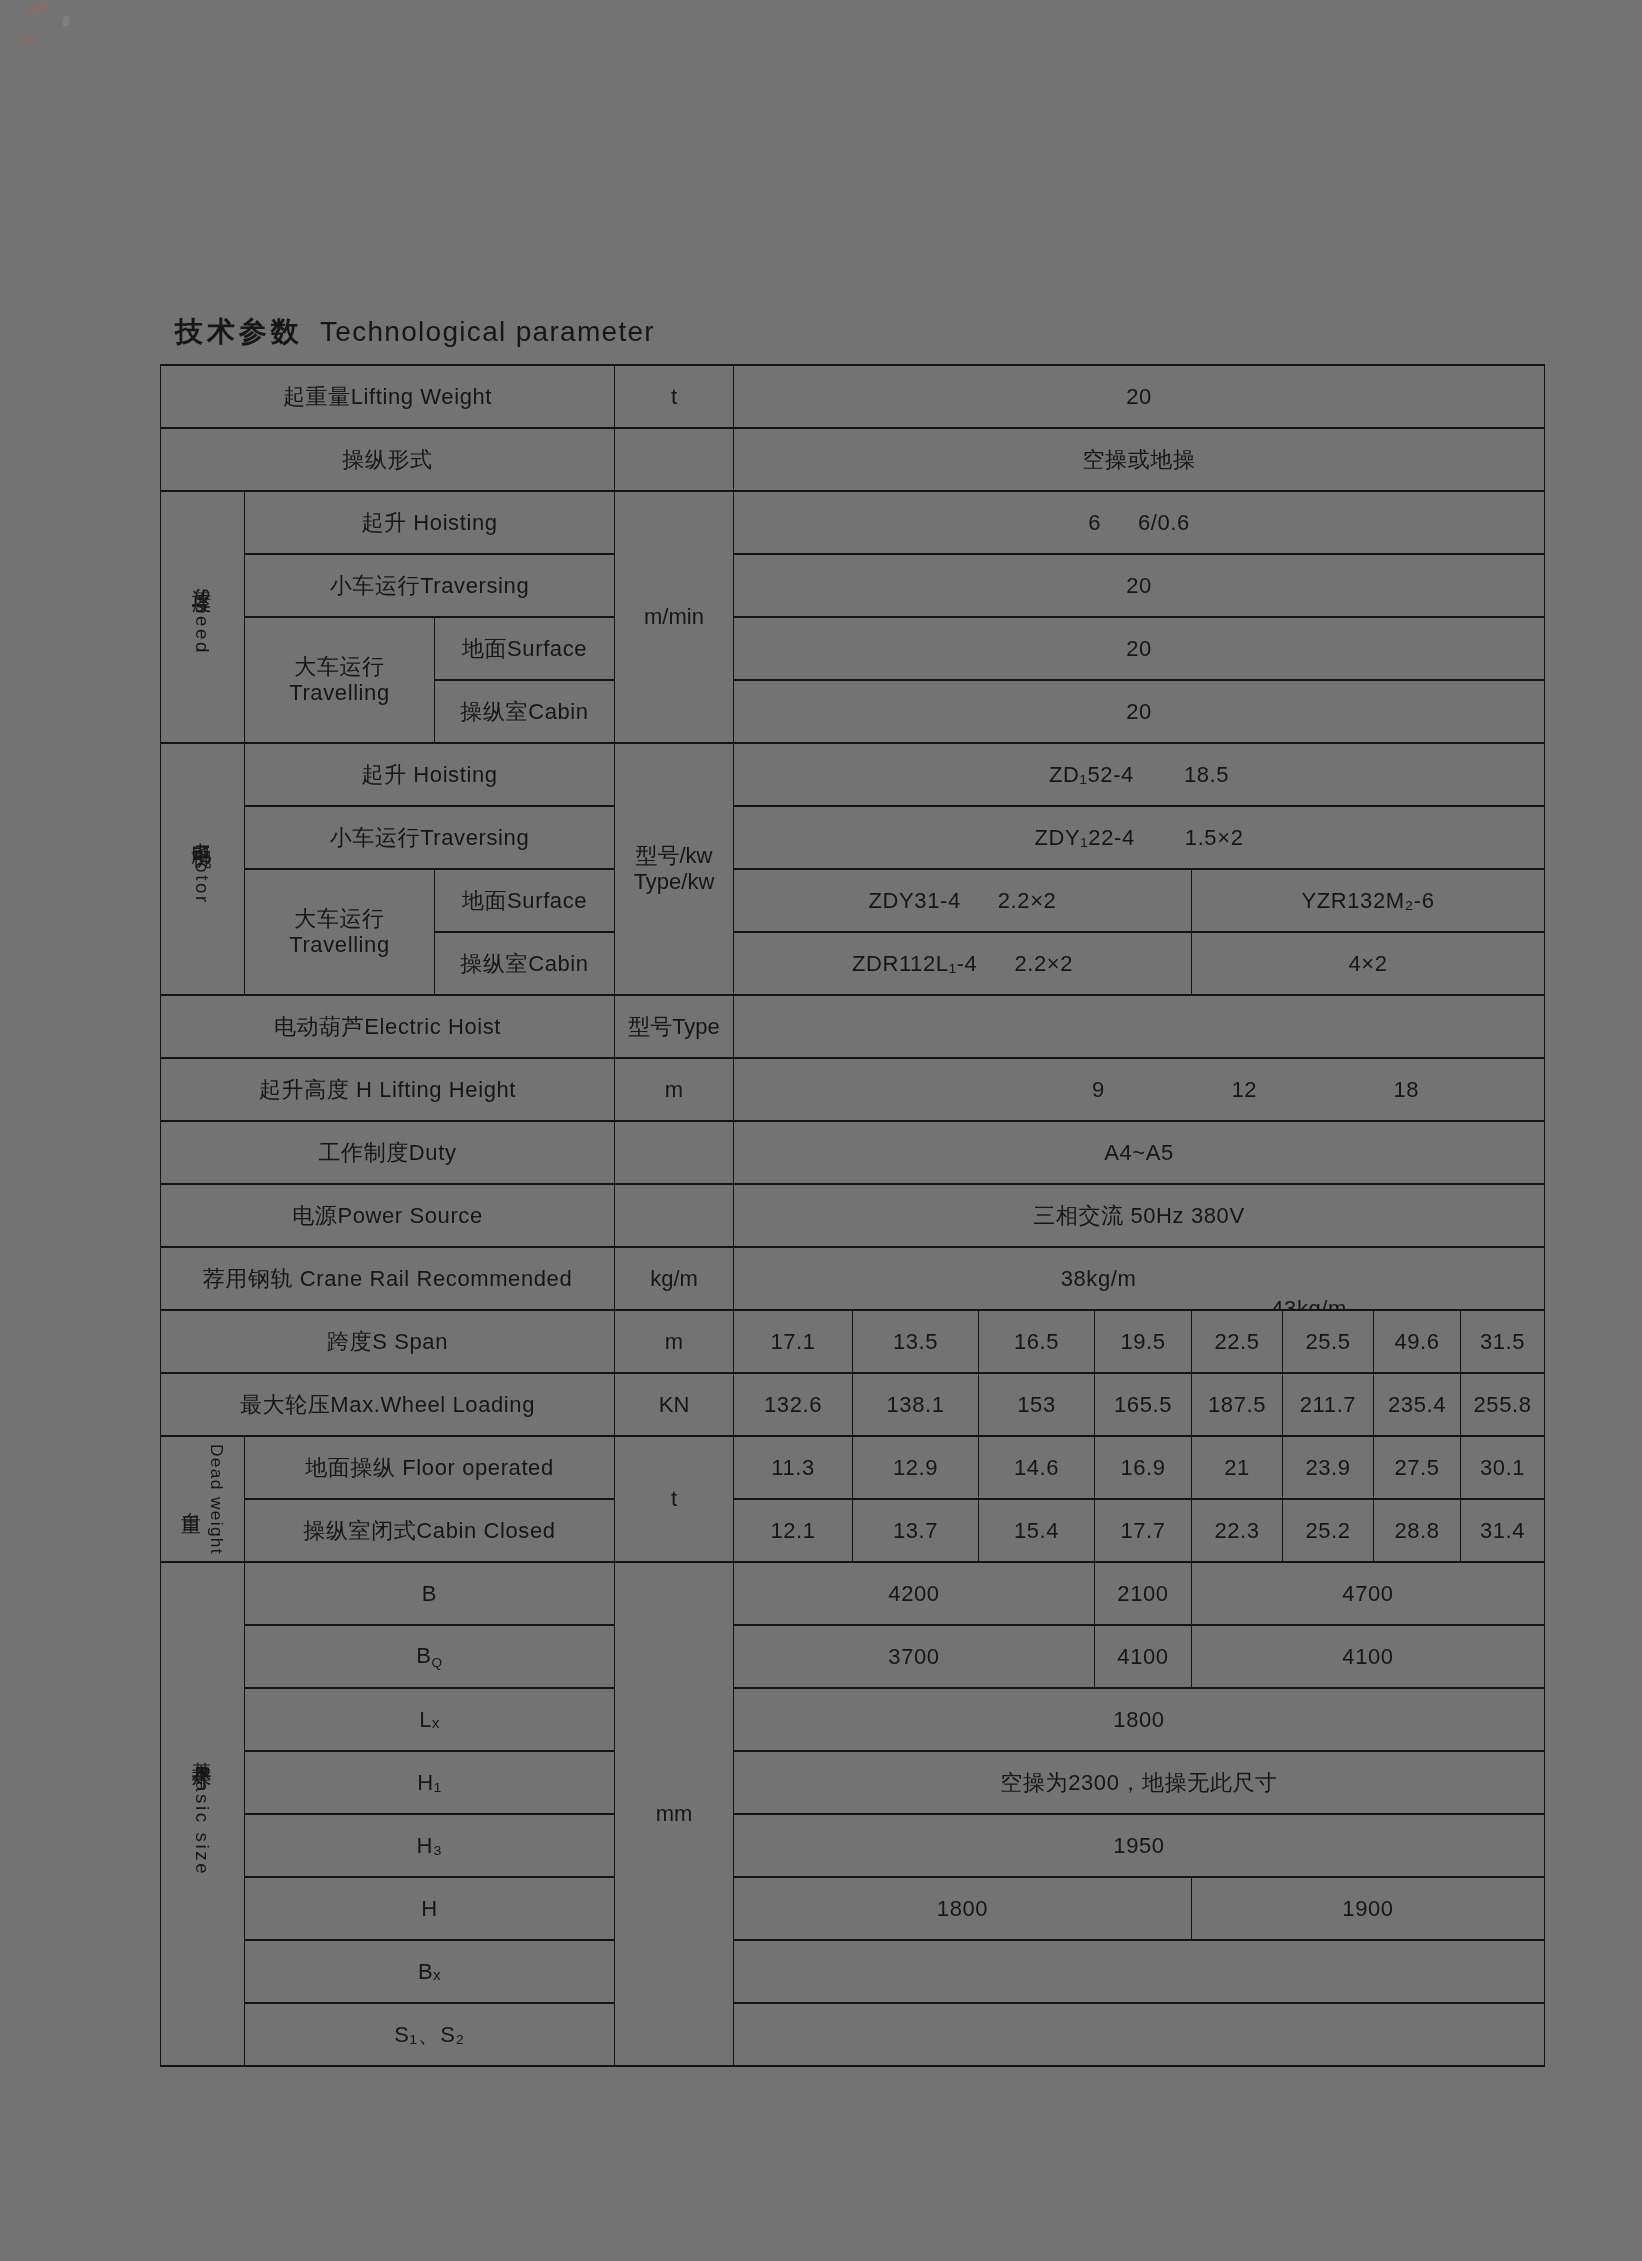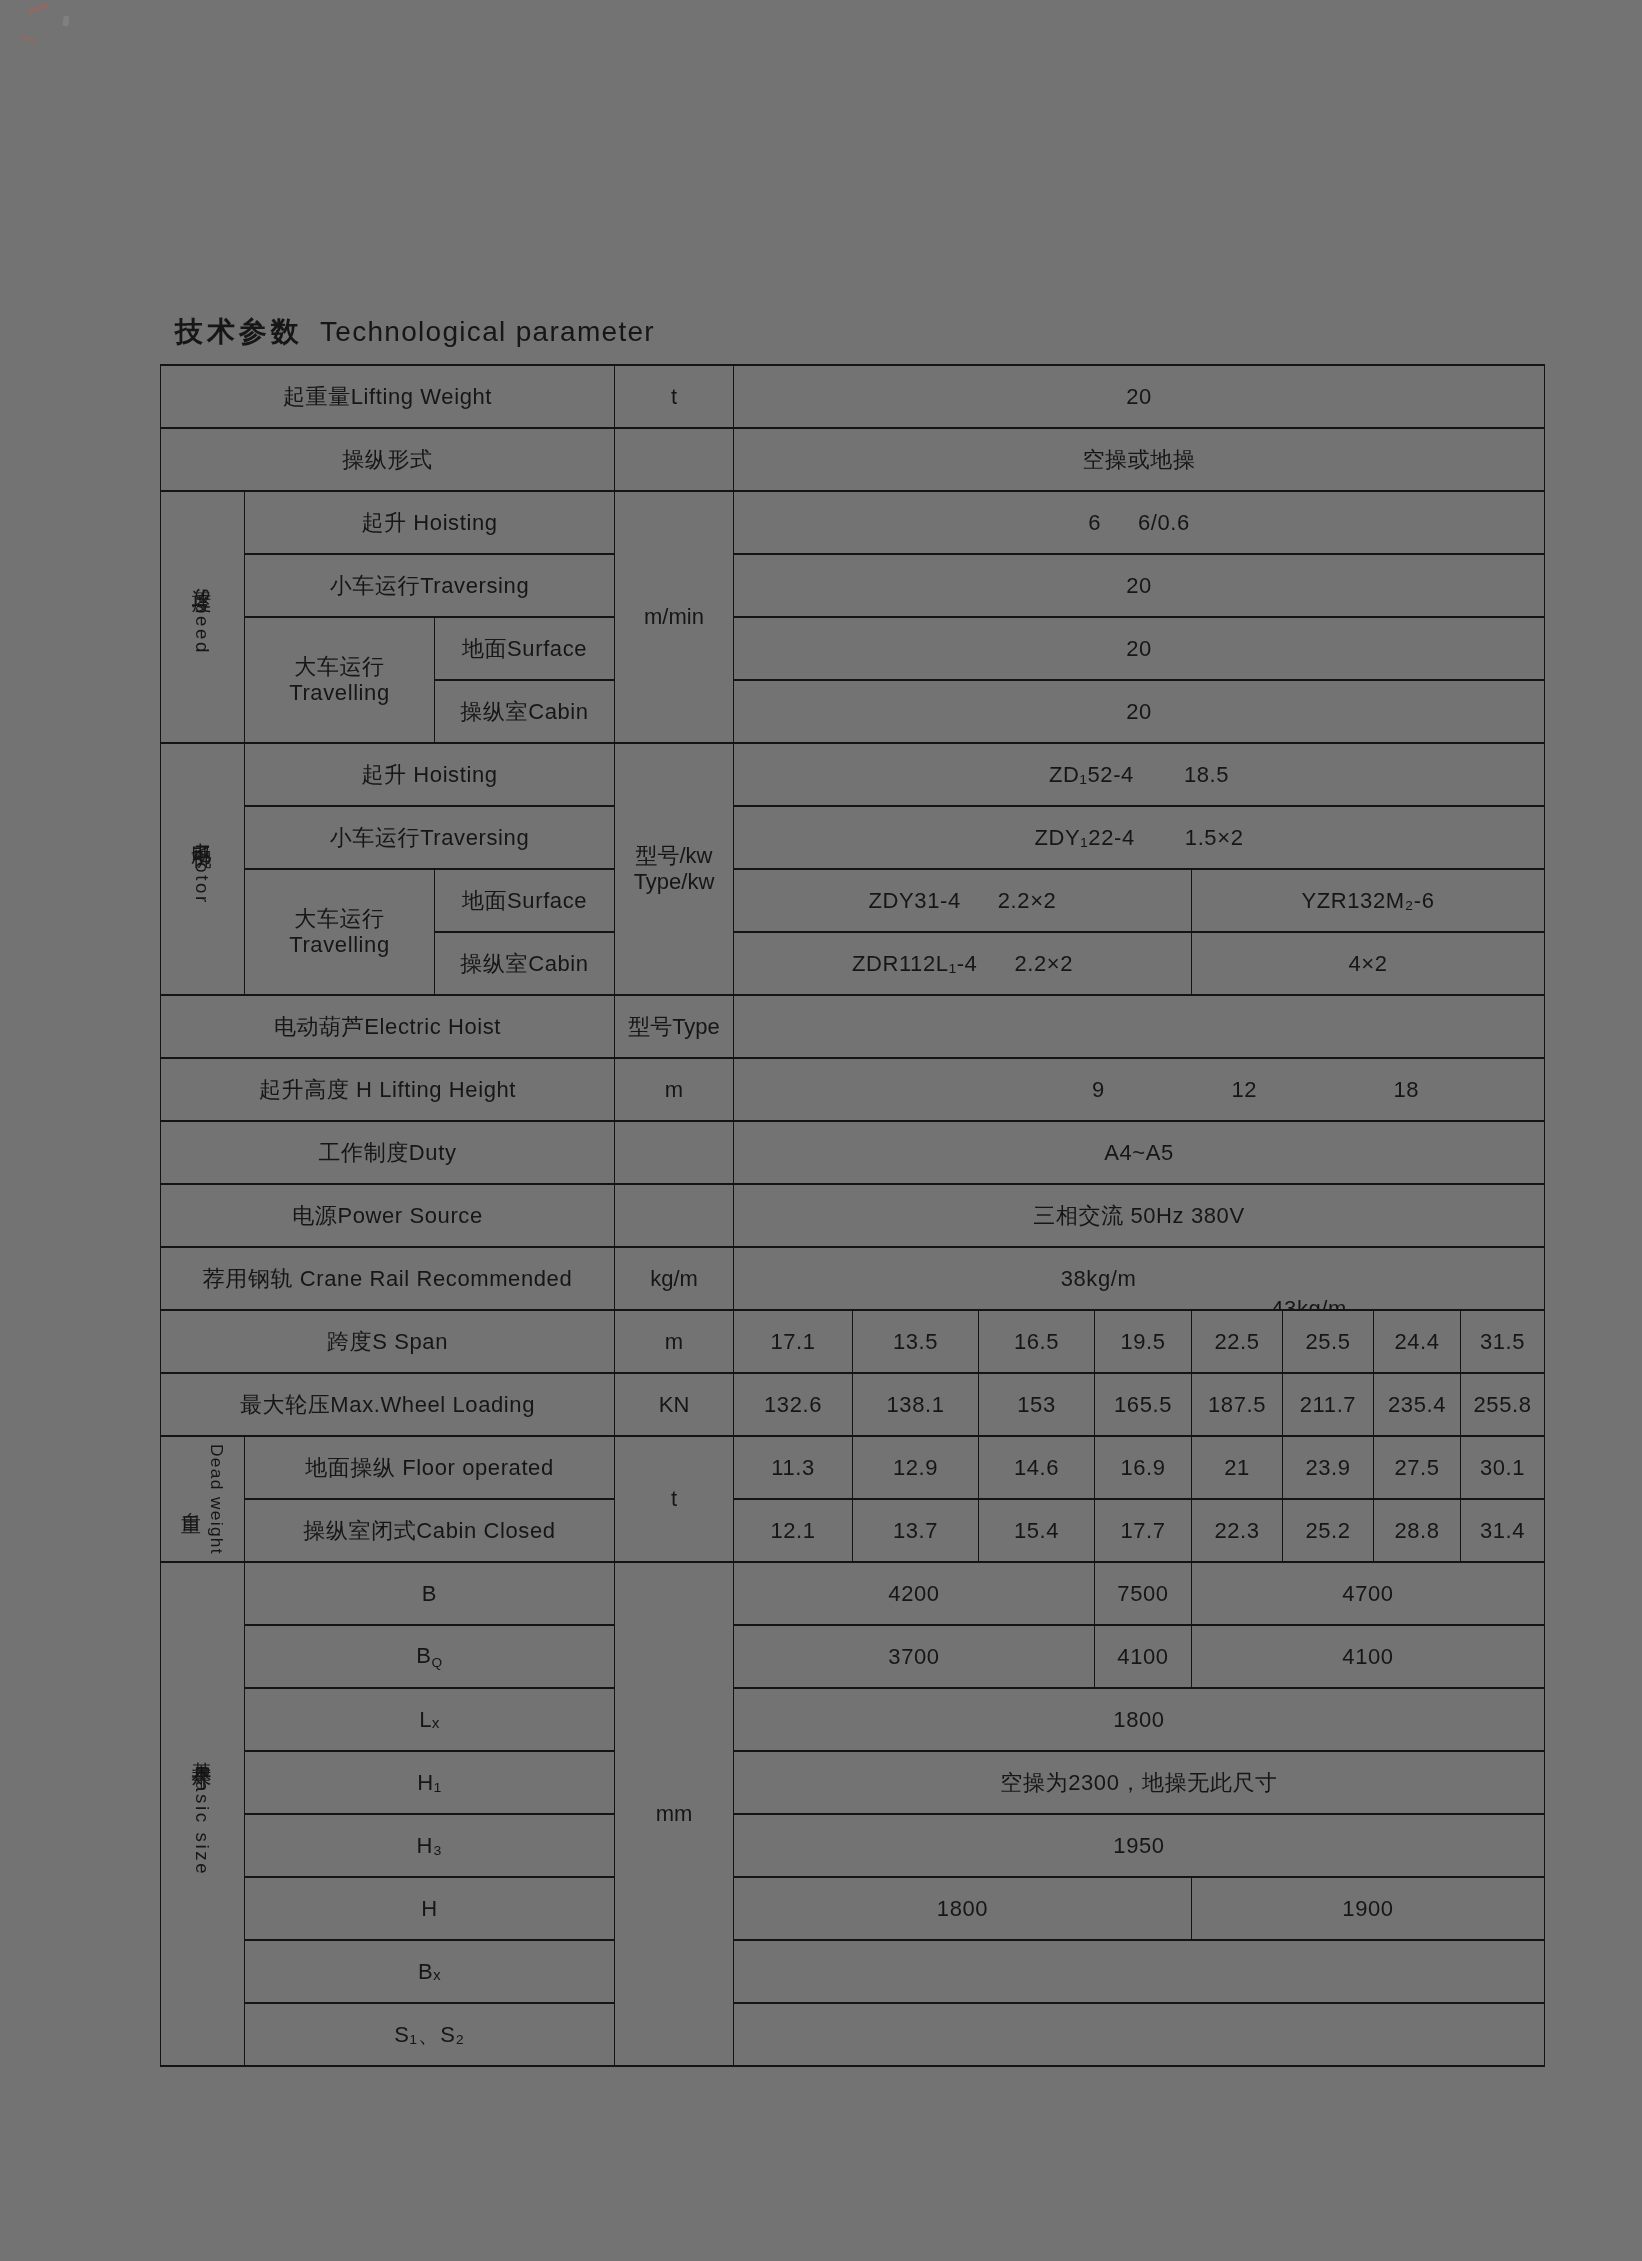--- a/index.html
+++ b/index.html
@@ -239,21 +239,21 @@
 
     <tr>
       <td class="lbl" colspan="3">跨度S Span</td>
       <td class="unit">m</td>
       <td class="val">17.1</td>
       <td class="val">13.5</td>
       <td class="val">16.5</td>
       <td class="val">19.5</td>
       <td class="val">22.5</td>
       <td class="val">25.5</td>
-      <td class="val">24.4</td>
+      <td class="val">49.6</td>
       <td class="val">31.5</td>
     </tr>
 
     <tr>
       <td class="lbl" colspan="3">最大轮压Max.Wheel Loading</td>
       <td class="unit">KN</td>
       <td class="val">132.6</td>
       <td class="val">138.1</td>
       <td class="val">153</td>
       <td class="val">165.5</td>
@@ -294,21 +294,21 @@
       <td class="val">31.4</td>
     </tr>
 
     <tr>
       <td class="group" rowspan="8">
         <span class="vhead"><span>基本尺寸</span><span class="en">Basic size</span></span>
       </td>
       <td class="lbl" colspan="2">B</td>
       <td class="unit" rowspan="8">mm</td>
       <td class="val" colspan="3">4200</td>
-      <td class="val">7500</td>
+      <td class="val">2100</td>
       <td class="val" colspan="4">4700</td>
     </tr>
 
     <tr>
       <td class="lbl" colspan="2">
         <span>B</span><span class="sub">Q</span>
       </td>
       <td class="val" colspan="3">3700</td>
       <td class="val">4100</td>
       <td class="val" colspan="4">4100</td>

